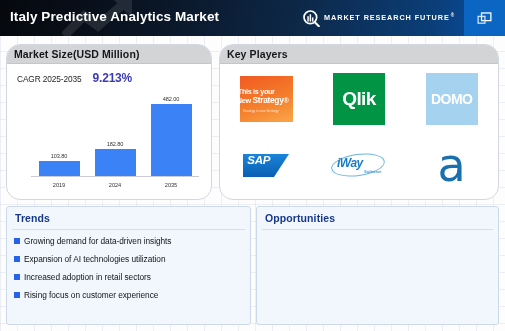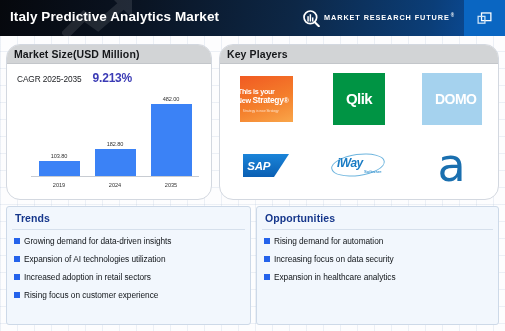--- a/index.html
+++ b/index.html
@@ -211,42 +211,41 @@
     color: #ffe6d0; font-size: 3.1px; letter-spacing: 0.1px;
   }
 
   
   .logo-qlik {
     width: 52px; height: 52px;
     background: #009444;
     display: flex; align-items: center; justify-content: center;
   }
   .logo-qlik span {
-    color: #ffffff; font-size: 15px; font-weight: bold; letter-spacing: -0.6px;
+    color: #ffffff; font-size: 19px; font-weight: bold; letter-spacing: -0.6px;
   }
 
   
   .logo-domo {
     width: 52px; height: 52px;
     background: #a5d2ee;
     display: flex; align-items: center; justify-content: center;
     overflow: hidden;
-    padding-left: 8px;
   }
   .logo-domo span {
     color: #ffffff; font-size: 14px; font-weight: bold; letter-spacing: -0.6px;
     white-space: nowrap;
   }
 
   
   .logo-sap {
     width: 46px; height: 23px;
     background: linear-gradient(180deg, #1a84d9 0%, #0a5fb3 100%);
     position: relative;
-    display: flex; align-items: center; justify-content: flex-start;
+    display: flex; align-items: flex-start; justify-content: flex-start;
   }
   .logo-sap::after {
     content: "";
     position: absolute;
     right: 0; top: 0;
     border-top: 23px solid transparent;
     border-right: 15px solid #ffffff;
   }
   .logo-sap span {
     color: #ffffff; font-size: 11.5px; font-weight: bold; font-style: italic;
@@ -465,29 +464,15 @@
         <div class="panel-item">
           <span class="bullet"></span>
           <span class="panel-item-text">Rising focus on customer experience</span>
         </div>
       </div>
   </div>
 
   <div class="panel" id="opportunities-panel">
     <div class="panel-title">Opportunities</div>
     <div class="panel-rule"></div>
-    <div class="panel-list" id="opportunities-list">
-        <div class="panel-item">
-          <span class="bullet"></span>
-          <span class="panel-item-text">Rising demand for automation</span>
-        </div>
-        <div class="panel-item">
-          <span class="bullet"></span>
-          <span class="panel-item-text">Increasing focus on data security</span>
-        </div>
-        <div class="panel-item">
-          <span class="bullet"></span>
-          <span class="panel-item-text">Expansion in healthcare analytics</span>
-        </div>
-      </div>
   </div>
 
 </div>
 
 </body></html>

